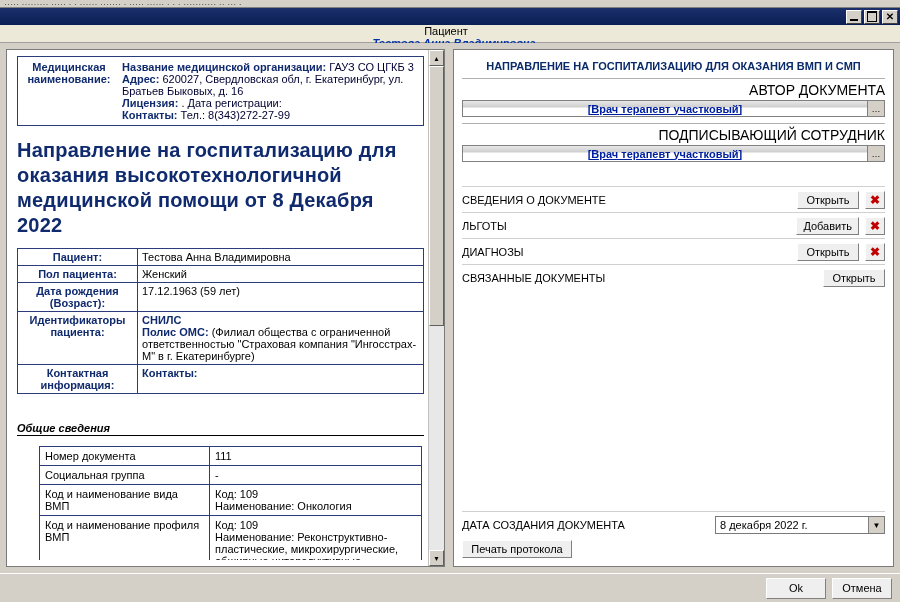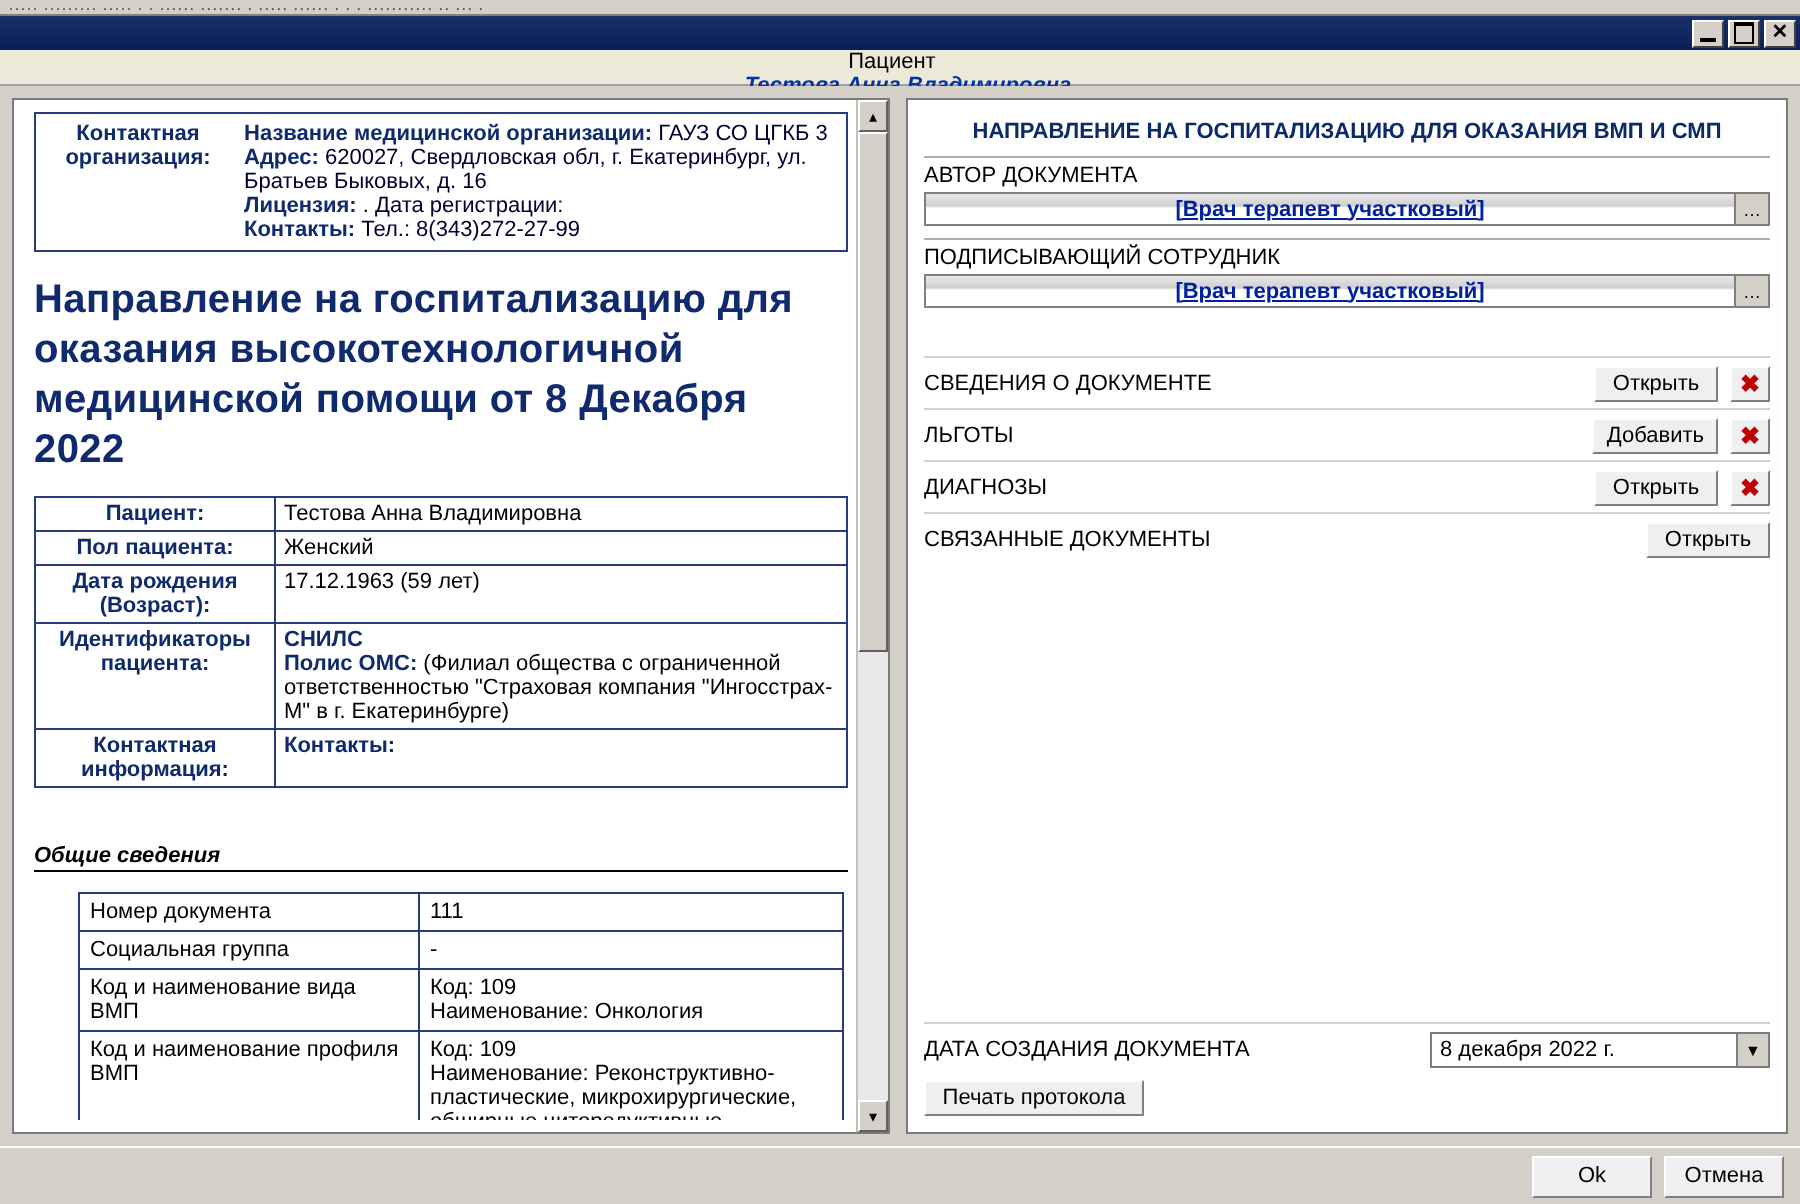--- a/index.html
+++ b/index.html
@@ -171,22 +171,23 @@
     font-size: 11px;
     padding: 4px 0 6px;
   }
   .field-group {
     border-top: 1px solid #b0b0b0;
     padding-top: 3px;
     margin-bottom: 6px;
   }
   .field-caption {
     color:#000;
-    font-size: 11px;
+    font-size: 14px;
     margin-bottom: 2px;
+    text-align: right;
   }
   .combo {
     display:flex;
     height: 17px;
     border:1px solid #808080;
     background: linear-gradient(#e8e8e8, #cfcfcf 6px, #fff 7px, #fff);
     align-items:center;
   }
   .combo .val {
     flex:1; text-align:center;
@@ -268,21 +269,21 @@
 <div class="patient-row">
   <span class="lbl">Пациент</span>
   <a href="#" class="name">Тестова Анна Владимировна</a>
 </div>
 
 <div class="workarea">
 
   <div class="panel left">
     <div class="scroll-left">
       <div class="org-box">
-        <div class="lbl">Контактная организация:</div>
+        <div class="lbl">Медицинская наименование:</div>
         <div class="body">
           <span class="blue-b">Название медицинской организации:</span>
           <span>ГАУЗ СО ЦГКБ 3</span><br>
           <span class="blue-b">Адрес:</span>
           <span>620027, Свердловская обл, г. Екатеринбург, ул. Братьев Быковых, д. 16</span><br>
           <span class="blue-b">Лицензия:</span>
           <span>. Дата регистрации:</span><br>
           <span class="blue-b">Контакты:</span>
           <span>Тел.: 8(343)272-27-99</span>
         </div>

